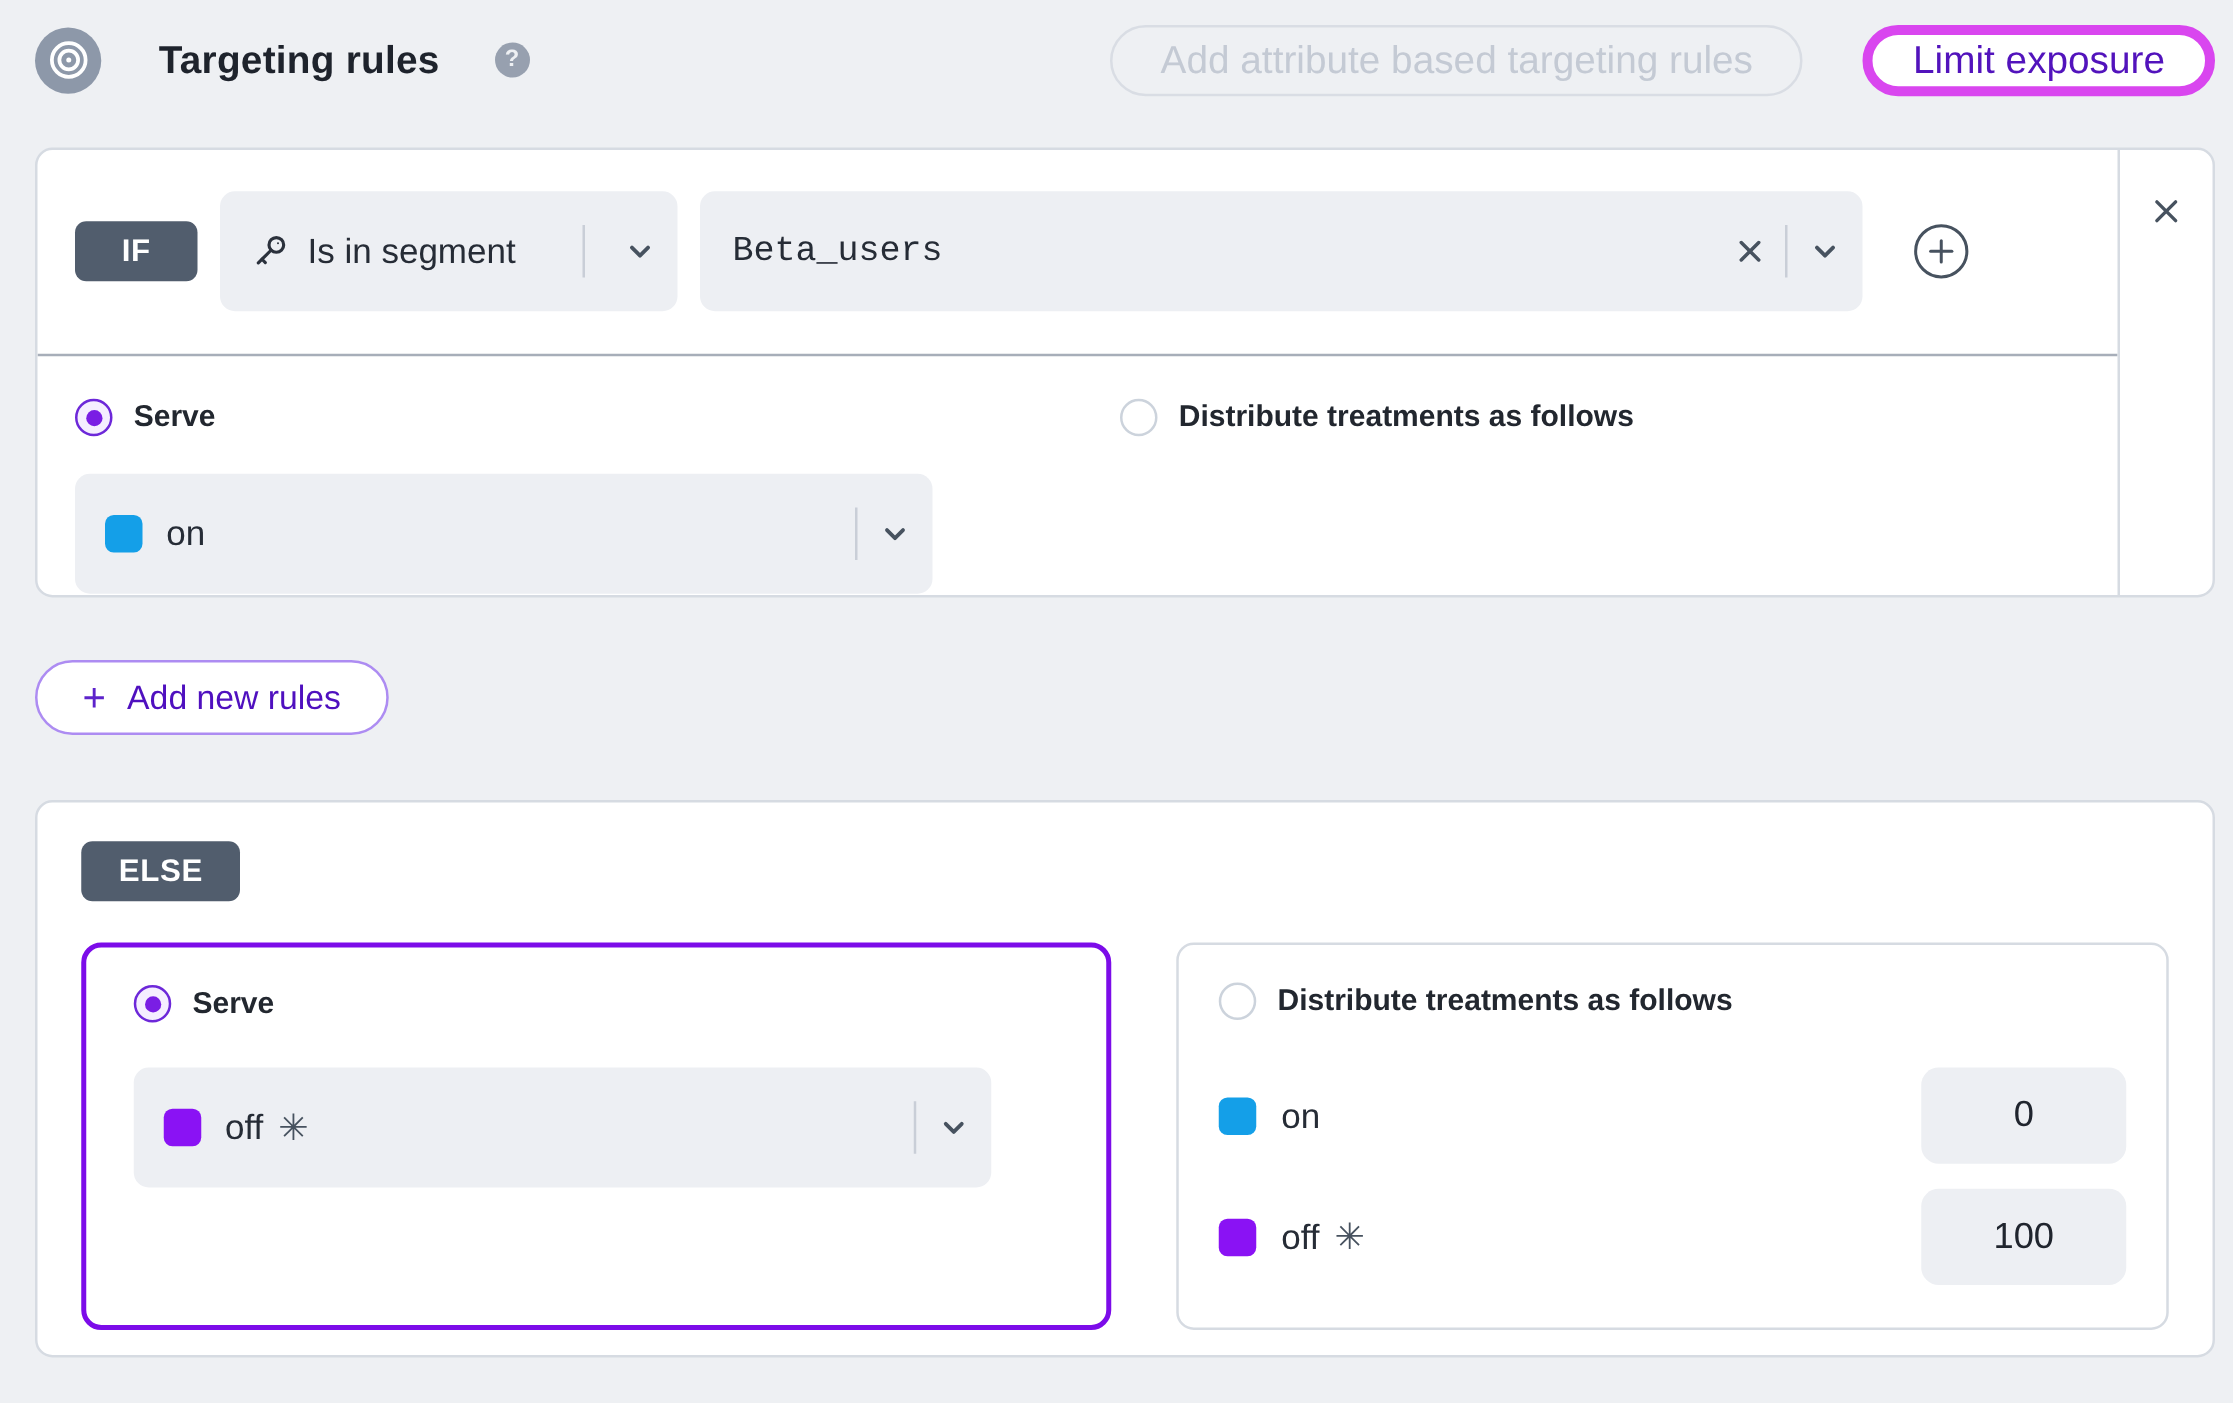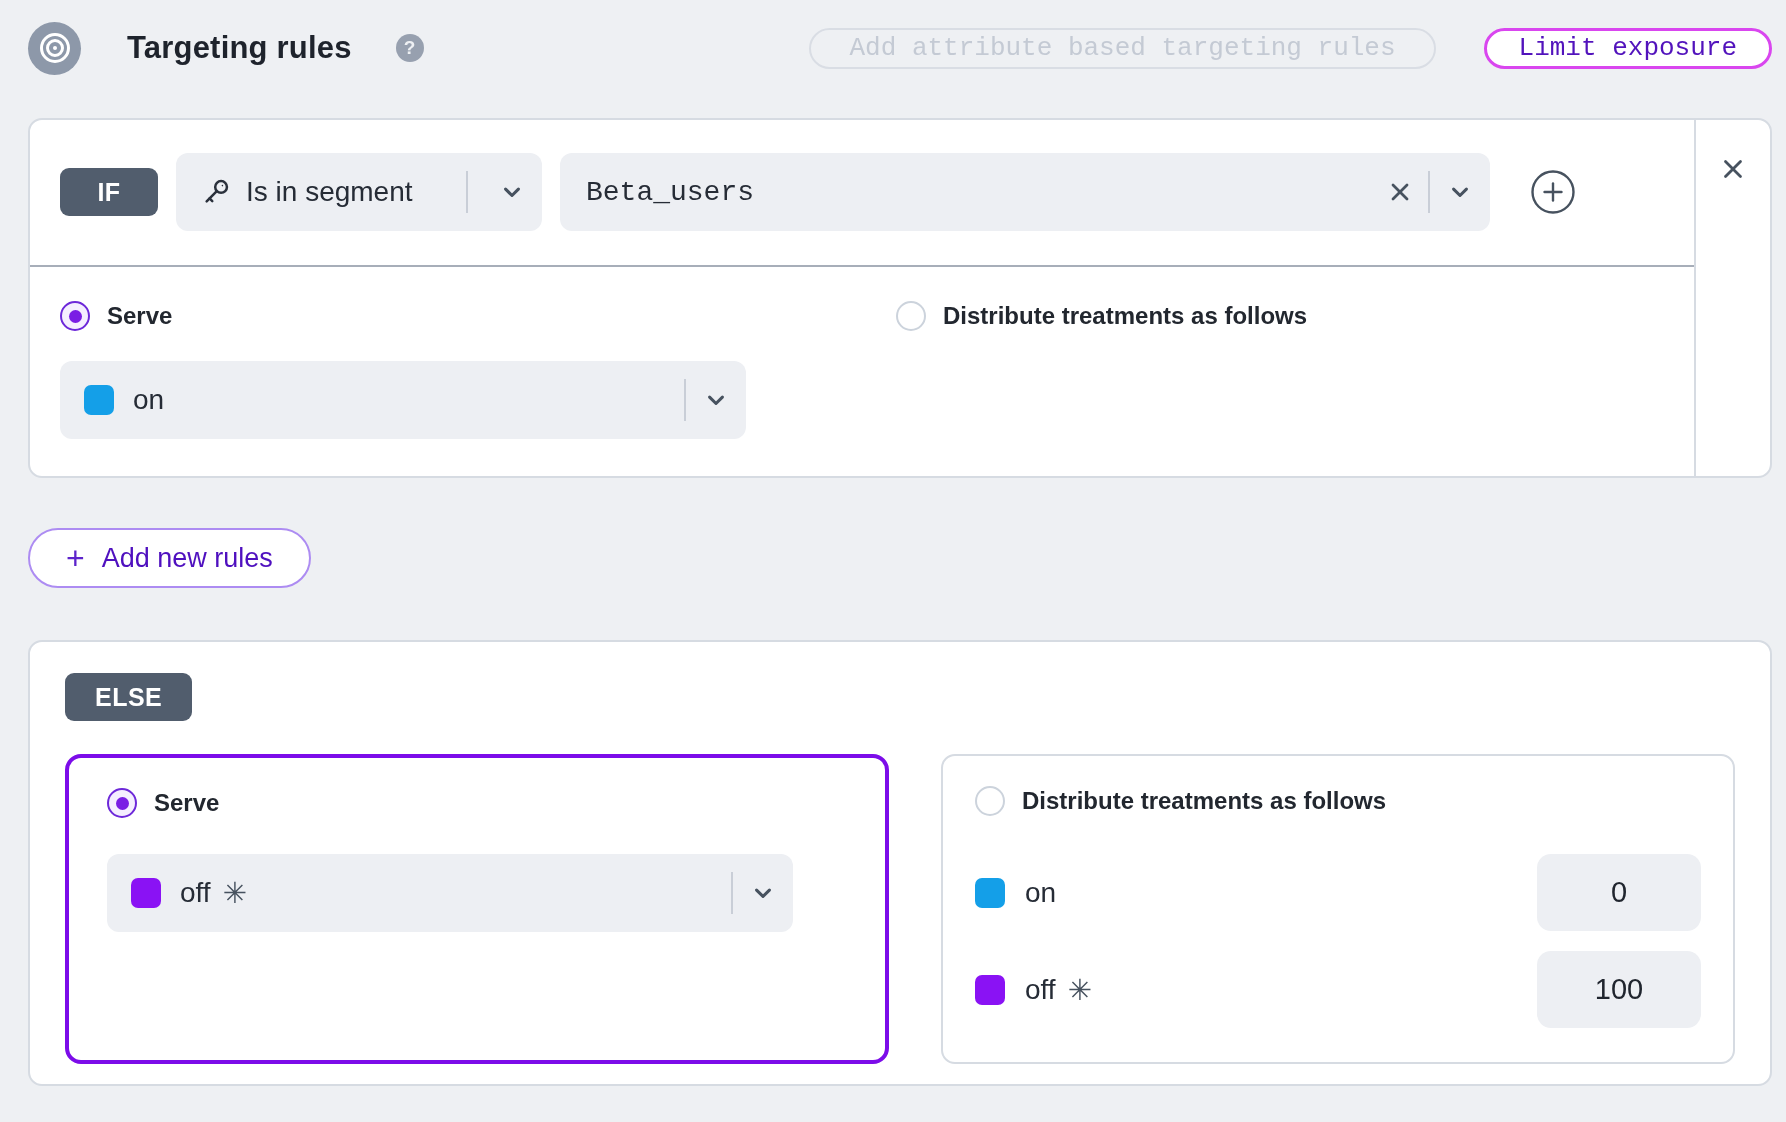--- a/index.html
+++ b/index.html
@@ -20,30 +20,30 @@
     background: #8d98a9; display: flex; align-items: center; justify-content: center;
   }
   .page-title { font-size: 31px; font-weight: 700; color: #1e232c; margin-left: 17px; letter-spacing: .2px; }
   .help-badge {
     width: 28px; height: 28px; border-radius: 50%; background: #97a0af;
     color: #eef0f3; font-size: 19px; font-weight: 700;
     display: flex; align-items: center; justify-content: center; margin-left: 15px;
   }
   .header-spacer { flex: 1; }
   .pill {
-    height: 41px; border-radius: 29px; background: #ffffff;
+    height: 57px; border-radius: 29px; background: #ffffff;
     display: inline-flex; align-items: center; justify-content: center;
-    font-size: 26px; cursor: pointer; white-space: nowrap; font-family: Liberation Mono, monospace;
+    font-size: 31px; cursor: pointer; white-space: nowrap;
   }
   .pill.disabled {
     background: transparent; border: 2px solid #d9dde4; color: #c4cad4;
     padding: 0 38px; cursor: default;
   }
   .pill.purple {
-    border: 3px solid #d946ef; color: #5213bc; padding: 0 32px; margin-left: 19px;
+    border: 8px solid #d946ef; color: #5213bc; padding: 0 32px; margin-left: 19px;
   }
 
   
   .card {
     background: #ffffff; border: 2px solid #d6dbe2; border-radius: 14px;
   }
   .rule-card { margin-top: 40px; height: 360px; display: flex; overflow: hidden; }
   .rule-main { flex: 1; display: flex; flex-direction: column; min-width: 0; }
   .rule-close-col {
     width: 76px; border-left: 2px solid #d6dbe2; flex: none;
@@ -54,21 +54,21 @@
   .row-if {
     display: flex; align-items: center; gap: 18px;
     padding: 33px 118px 34px 30px; flex: none;
   }
   .badge {
     min-width: 98px; height: 48px; padding: 0 30px; border-radius: 9px;
     background: #515d6d; color: #ffffff; font-size: 25px; font-weight: 700;
     display: inline-flex; align-items: center; justify-content: center; letter-spacing: .5px;
   }
   .control {
-    height: 78px; background: #edeff3; border-radius: 12px;
+    height: 96px; background: #edeff3; border-radius: 12px;
     display: flex; align-items: center; cursor: pointer;
   }
   .control .label-text { font-size: 28px; color: #262c36; }
   .ctrl-divider { width: 2px; height: 42px; background: #c9ced7; margin-left: auto; flex: none; }
   .chev-box { width: 60px; display: flex; align-items: center; justify-content: center; flex: none; }
   .matcher-select { width: 366px; padding-left: 24px; flex: none; gap: 14px; }
   .segment-select { flex: 1; padding-left: 26px; min-width: 0; }
   .segment-select input {
     flex: 1; min-width: 0; border: none; background: transparent; outline: none;
     font-family: Liberation Mono, monospace; font-size: 28px; color: #262c36;

